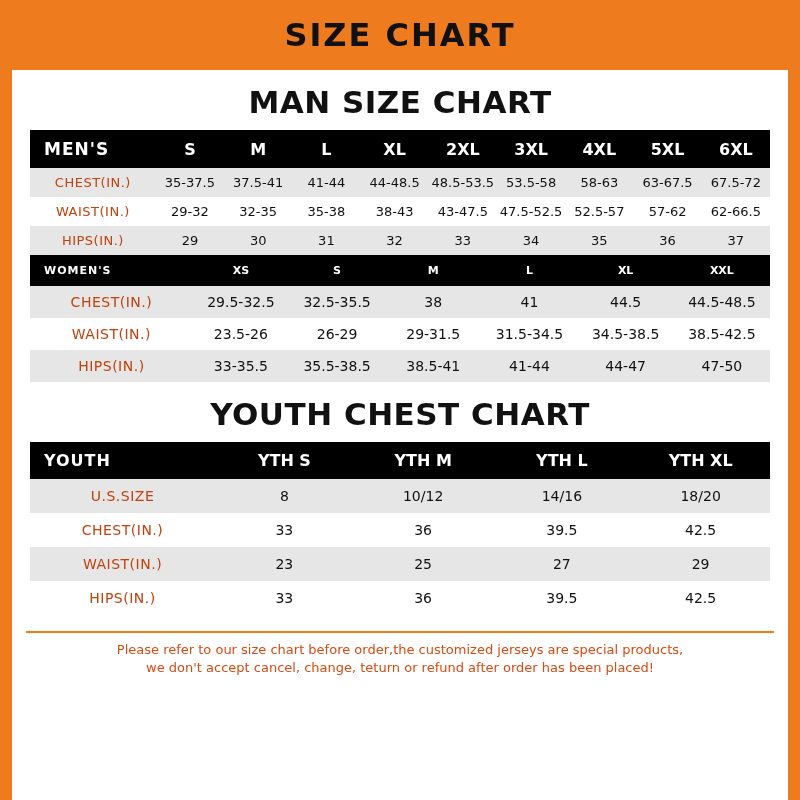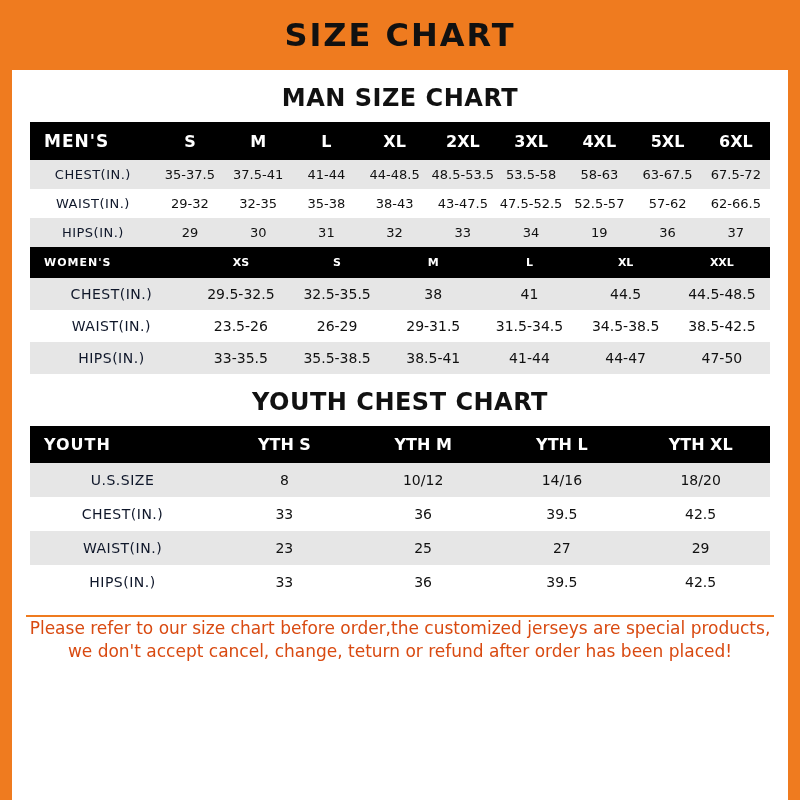--- a/index.html
+++ b/index.html
@@ -30,21 +30,21 @@
     font-family: "DejaVu Sans", sans-serif;
     font-weight: bold;
     font-size: 32px;
     letter-spacing: 2px;
     color: #111111;
     line-height: 1;
   }
   .section-title {
     text-align: center;
     font-weight: bold;
-    font-size: 24px;
+    font-size: 31px;
     letter-spacing: 0.5px;
     color: #111111;
     margin: 14px 0 10px 0;
     font-family: "DejaVu Sans", sans-serif;
   }
   .tbl-wrap {
     padding: 0 18px;
   }
   table {
     width: 100%;
@@ -70,40 +70,41 @@
     font-size: 13px;
     text-align: center;
     padding: 7px 1px;
     color: #111111;
     font-family: "DejaVu Sans", sans-serif;
   }
   tbody td.rowhead {
     text-align: center;
     font-size: 13px;
     letter-spacing: 0.5px;
-    color: #0f172a;
+    color: #c2410c;
   }
   tbody tr.alt td { background: #e6e6e6; }
   tbody tr.plain td { background: #ffffff; }
 
   
   .men-tbl col.first { width: 17%; }
   .women-tbl col.first { width: 22%; }
   .youth-tbl col.first { width: 25%; }
 
   .women-tbl thead th { font-size: 11px; }
   .youth-tbl thead th { font-size: 16px; }
   .youth-tbl tbody td { font-size: 14px; padding: 9px 1px; }
   .women-tbl tbody td { font-size: 14px; padding: 8px 1px; }
 
   .footer-note {
     margin: 16px 14px 0 14px;
     border-top: 2px solid #ef7b1f;
+    padding-top: 8px;
     color: #d94a11;
-    font-size: 17px;
+    font-size: 13px;
     line-height: 1.35;
     text-align: center;
     font-family: "DejaVu Sans", sans-serif;
   }
   .footer-note div { white-space: nowrap; }
 </style>
 </head>
 <body>
 
 <div class="page">
@@ -167,21 +168,21 @@
           <td>62-66.5</td>
         </tr>
         <tr class="alt">
           <td class="rowhead">HIPS(IN.)</td>
           <td>29</td>
           <td>30</td>
           <td>31</td>
           <td>32</td>
           <td>33</td>
           <td>34</td>
-          <td>19</td>
+          <td>35</td>
           <td>36</td>
           <td>37</td>
         </tr>
       </tbody>
     </table>
   </div>
 
   <div class="tbl-wrap">
     <table class="women-tbl">
       <colgroup>

